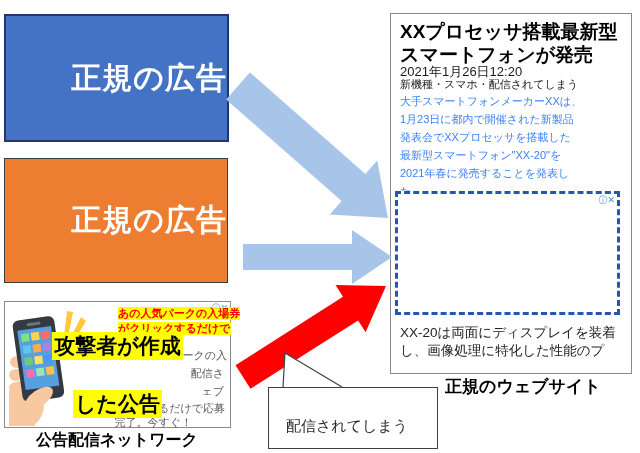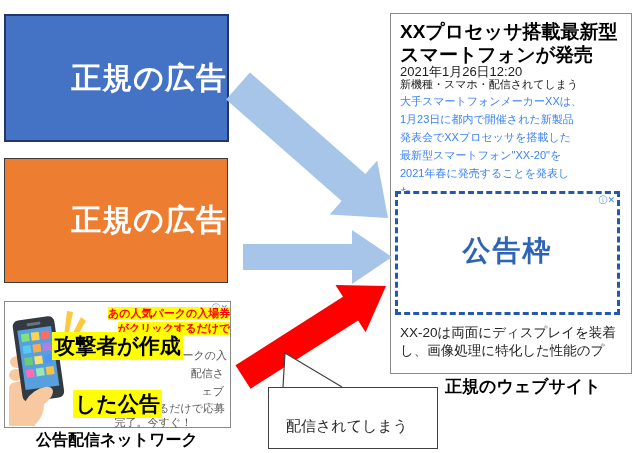--- a/index.html
+++ b/index.html
@@ -10,21 +10,21 @@
   
   .legit-box{display:flex;align-items:center;justify-content:flex-end;
              color:#fff;font-size:30px;font-weight:bold;letter-spacing:1px;}
   #legit-blue{left:4px;top:14px;width:221px;height:124px;background:#4472C4;border:2px solid #24356B;}
   #legit-orange{left:4px;top:158px;width:222px;height:123px;background:#ED7D31;border:1px solid #3A3A3A;}
 
   
   #attacker-ad{left:4px;top:301px;width:225px;height:125px;background:#fff;border:1px solid #8a8a8a;}
   .adchoices{position:absolute;top:1px;right:2px;font-size:9px;color:#4A90D9;letter-spacing:0px;
              background:#fff;line-height:10px;}
-  #attacker-red-text{position:absolute;left:103px;top:3px;z-index:3;line-height:13px;text-align:right;}
+  #attacker-red-text{position:absolute;left:113px;top:3px;z-index:3;line-height:13px;}
   #attacker-red-text span{display:inline-block;background:#FFFF00;color:#FF0000;
                           font-size:11px;font-weight:bold;white-space:nowrap;}
   #attacker-black-text{position:absolute;left:0px;top:30px;width:225px;z-index:4;
                        text-align:center;line-height:28px;}
   #attacker-black-text span{display:inline-block;background:#FFFF00;color:#000;
                             font-size:21px;font-weight:900;white-space:nowrap;padding:0 2px;}
   .frag{position:absolute;z-index:2;color:#595959;font-size:11px;white-space:nowrap;}
   #frag-0{top:46px;right:3px;}
   #frag-1{top:64px;right:6px;}
   #frag-2{top:82px;right:6px;}
@@ -138,21 +138,20 @@
     <div id="site-body">
       <div>大手スマートフォンメーカーXXは、</div>
       <div>1月23日に都内で開催された新製品</div>
       <div>発表会でXXプロセッサを搭載した</div>
       <div>最新型スマートフォン"XX-20"を</div>
       <div>2021年春に発売することを発表し</div>
       <div>た。</div>
     </div>
     <div id="ad-slot">
       <span class="adchoices">ⓘ✕</span>
-      <div id="ad-slot-label">公告枠</div>
     </div>
     <div id="site-body-below">
       <div>XX-20は両面にディスプレイを装着</div>
       <div>し、画像処理に特化した性能のプ</div>
     </div>
   </div>
 
   <div class="abs caption" id="caption-website">正規のウェブサイト</div>
 
   <div class="abs" id="callout">

